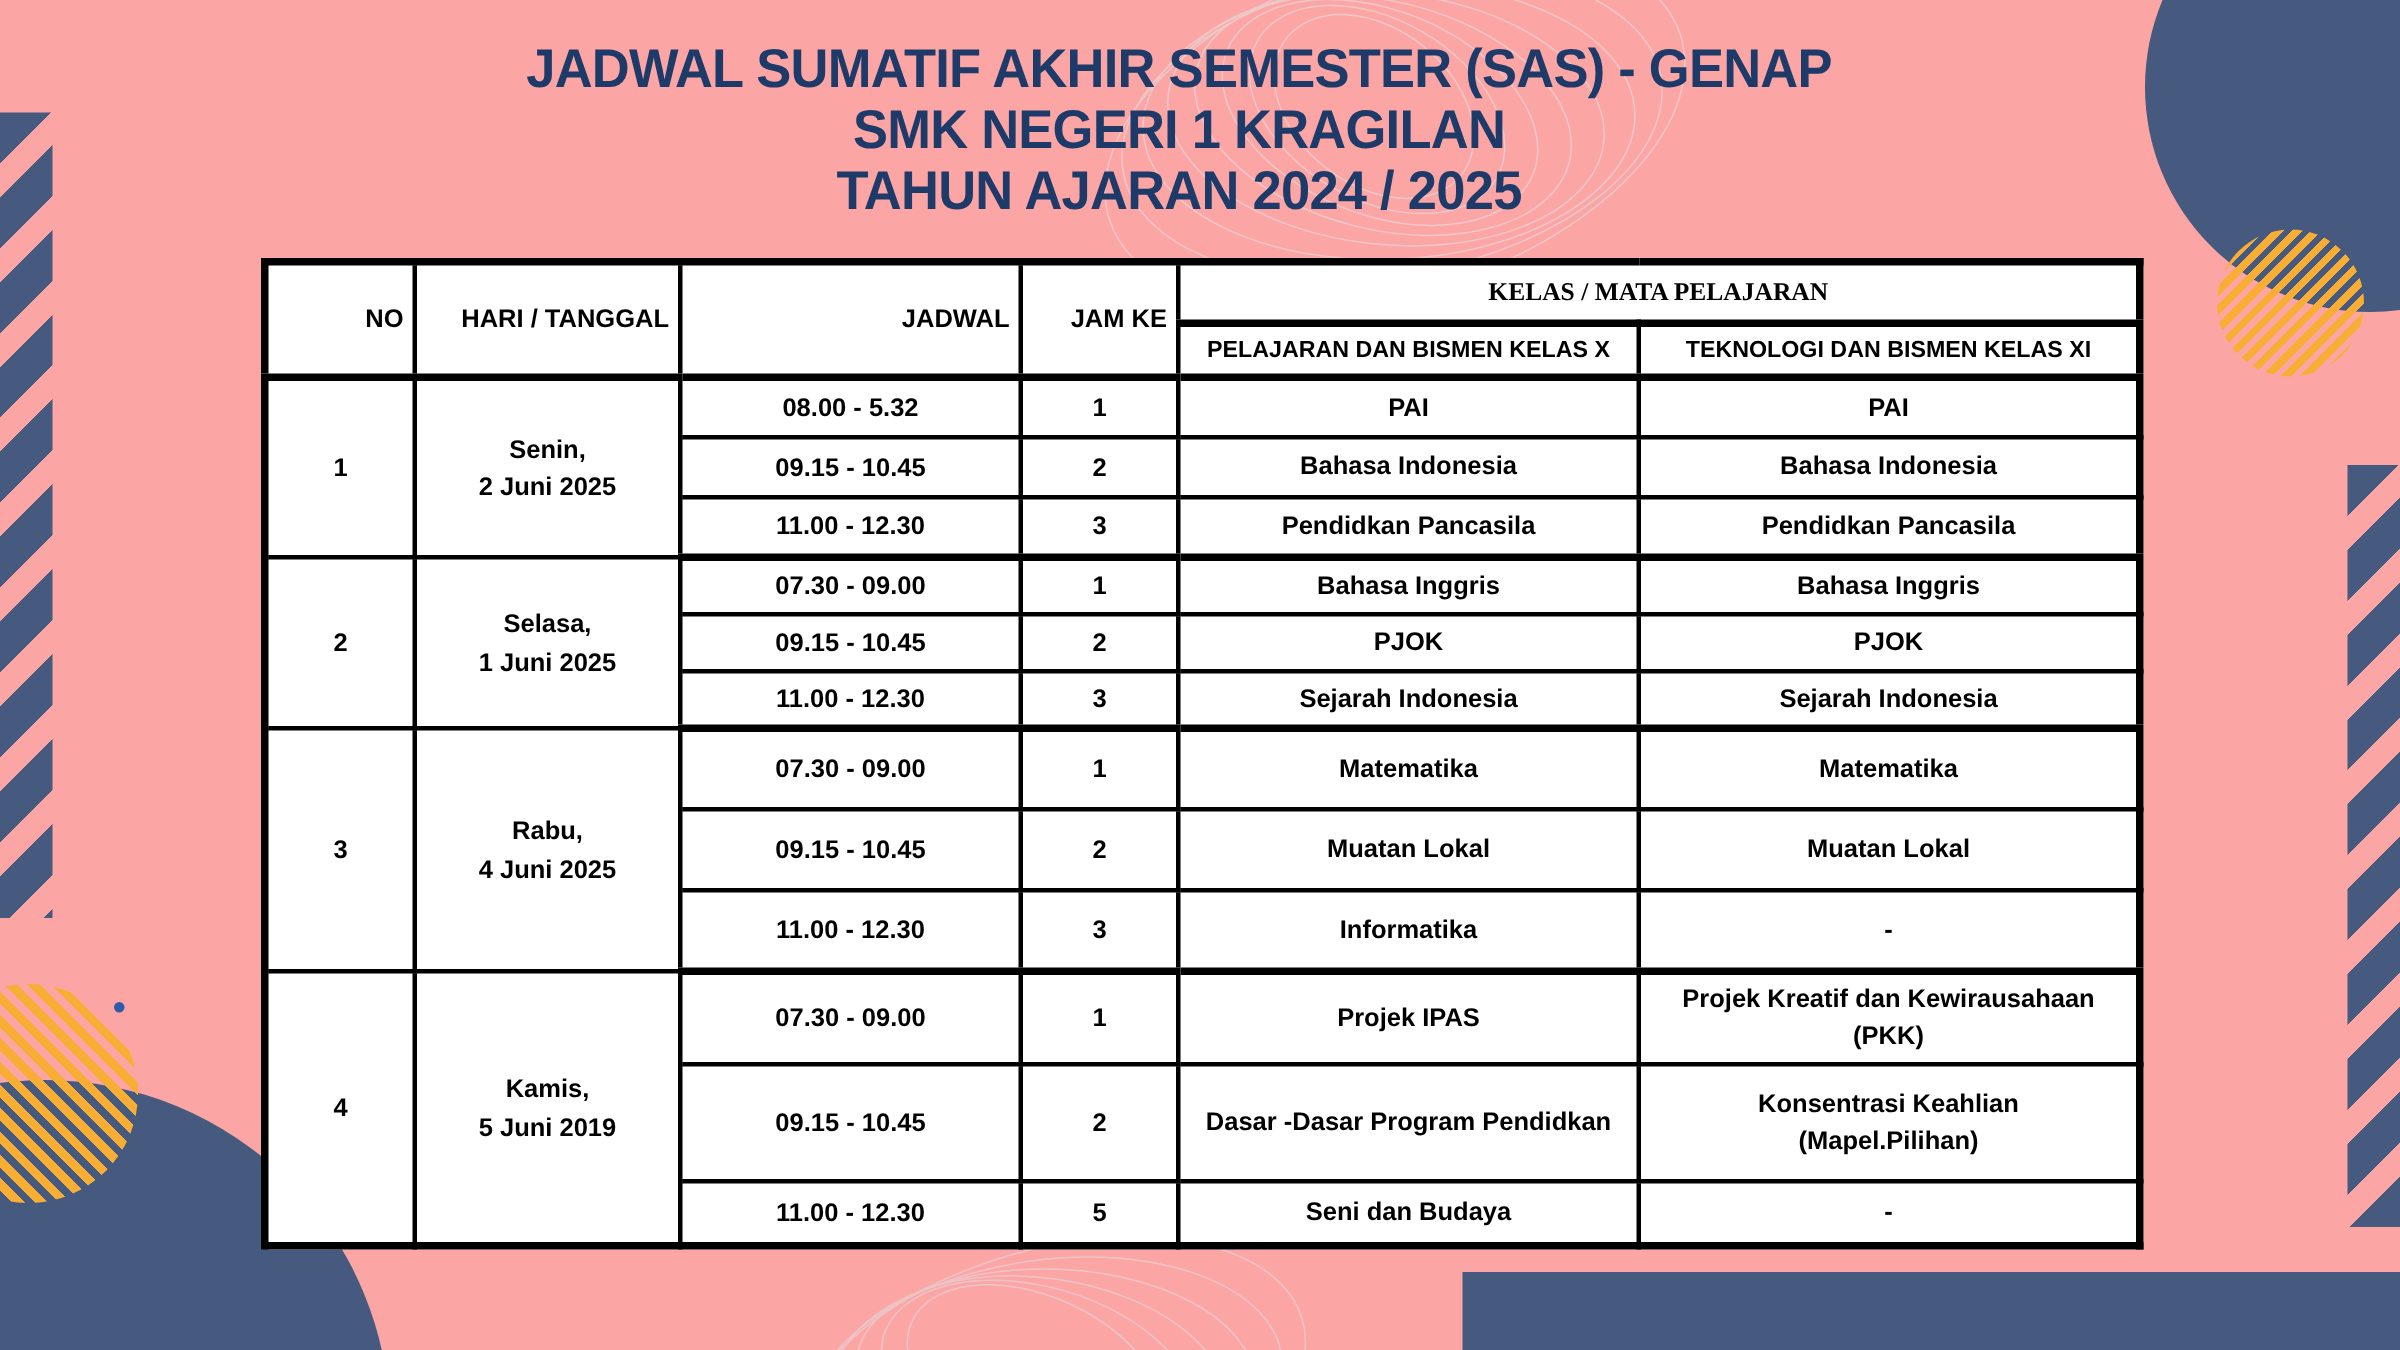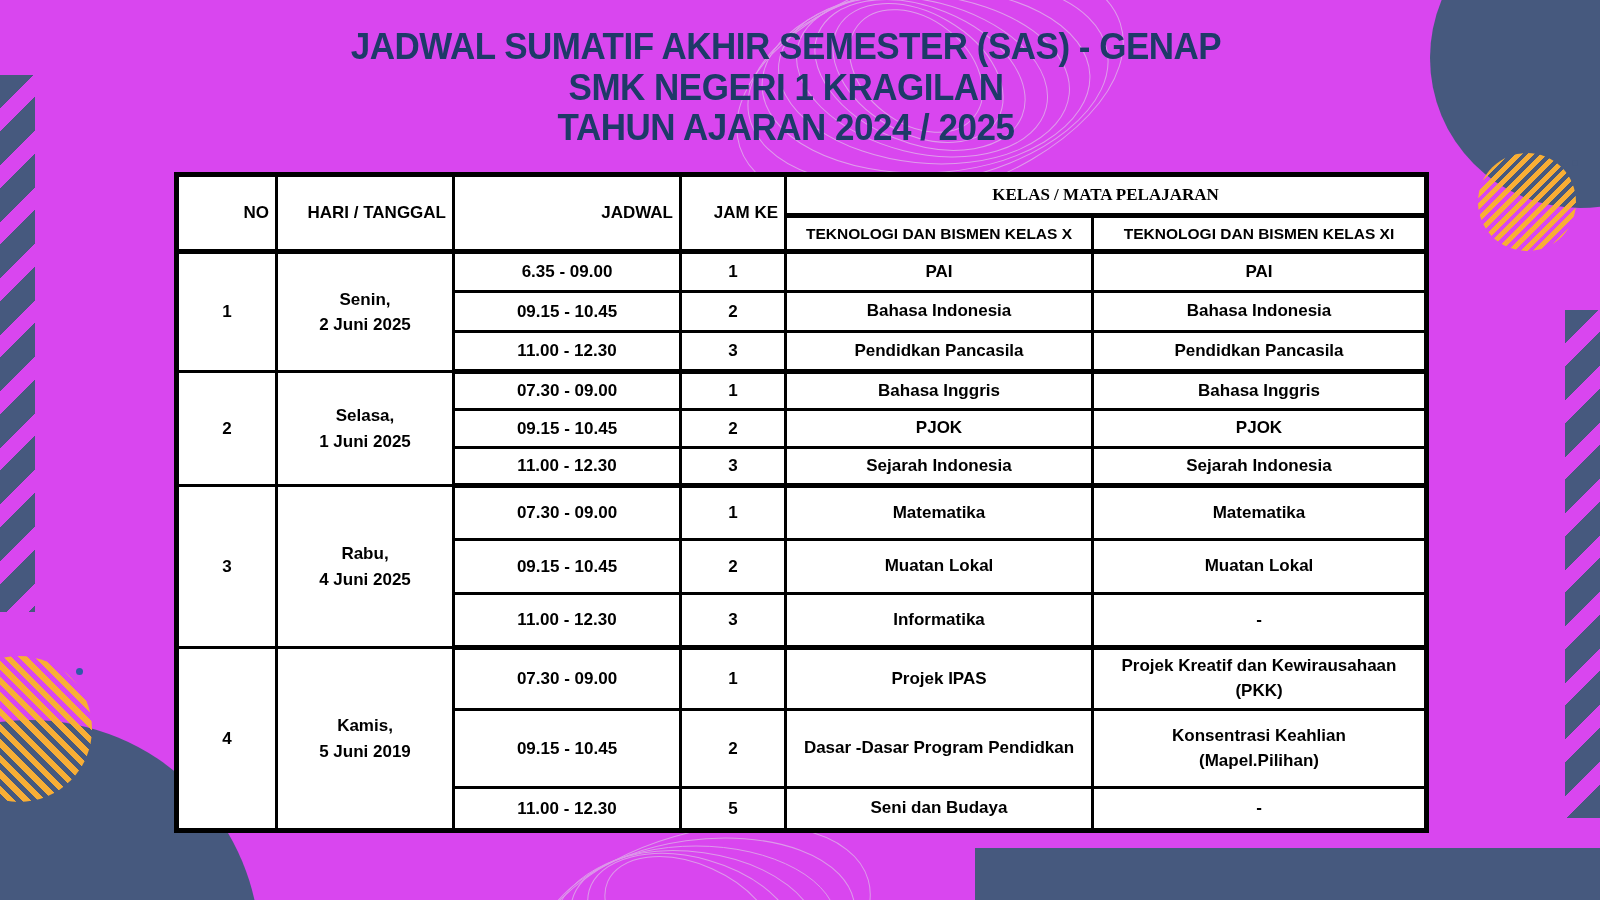--- a/index.html
+++ b/index.html
@@ -1,20 +1,20 @@
 <!DOCTYPE html>
 <html><head>
 <meta charset="utf-8">
 <style>
   html,body { margin:0; padding:0; }
   body { font-family: "Liberation Sans", sans-serif; }
   #stage {
     position: relative;
     width: 1600px; height: 900px;
-    background: #d946ef;
+    background: #fca5a5;
     overflow: hidden;
   }
   
   .circle { position:absolute; border-radius:50%; }
   .navy-solid { background:#46597e; }
   .circle-tr-navy { left:1430px; top:-92px; width:300px; height:300px; }
   .circle-bl-navy { left:-200px; top:720px; width:460px; height:460px; }
   .circle-tr-stripes {
     left:1478px; top:153px; width:98px; height:98px;
     background: repeating-linear-gradient(135deg, #f8ae35 0 5px, rgba(0,0,0,0) 5px 9px);
@@ -121,31 +121,31 @@
     </colgroup>
     <thead>
       <tr class="hh1 head-row">
         <th rowspan="2" class="side">NO</th>
         <th rowspan="2" class="side">HARI / TANGGAL</th>
         <th rowspan="2" class="side">JADWAL</th>
         <th rowspan="2" class="side">JAM KE</th>
         <th colspan="2" class="spanner">KELAS / MATA PELAJARAN</th>
       </tr>
       <tr class="hh2">
-        <th class="subhead">TEKNOLOGI DAN BISMEN KELAS X</th>
+        <th class="subhead">PELAJARAN DAN BISMEN KELAS X</th>
         <th class="subhead">TEKNOLOGI DAN BISMEN KELAS XI</th>
       </tr>
     </thead>
     <tbody>
 
       <tr class="h40">
         <td rowspan="3">1</td>
         <td rowspan="3" class="day">Senin,
 2 Juni 2025</td>
-        <td>6.35 - 09.00</td>
+        <td>08.00 - 5.32</td>
         <td>1</td>
         <td class="subject">PAI</td>
         <td class="subject">PAI</td>
       </tr>
       <tr class="h40">
         <td>09.15 - 10.45</td>
         <td>2</td>
         <td class="subject">Bahasa Indonesia</td>
         <td class="subject">Bahasa Indonesia</td>
       </tr>

